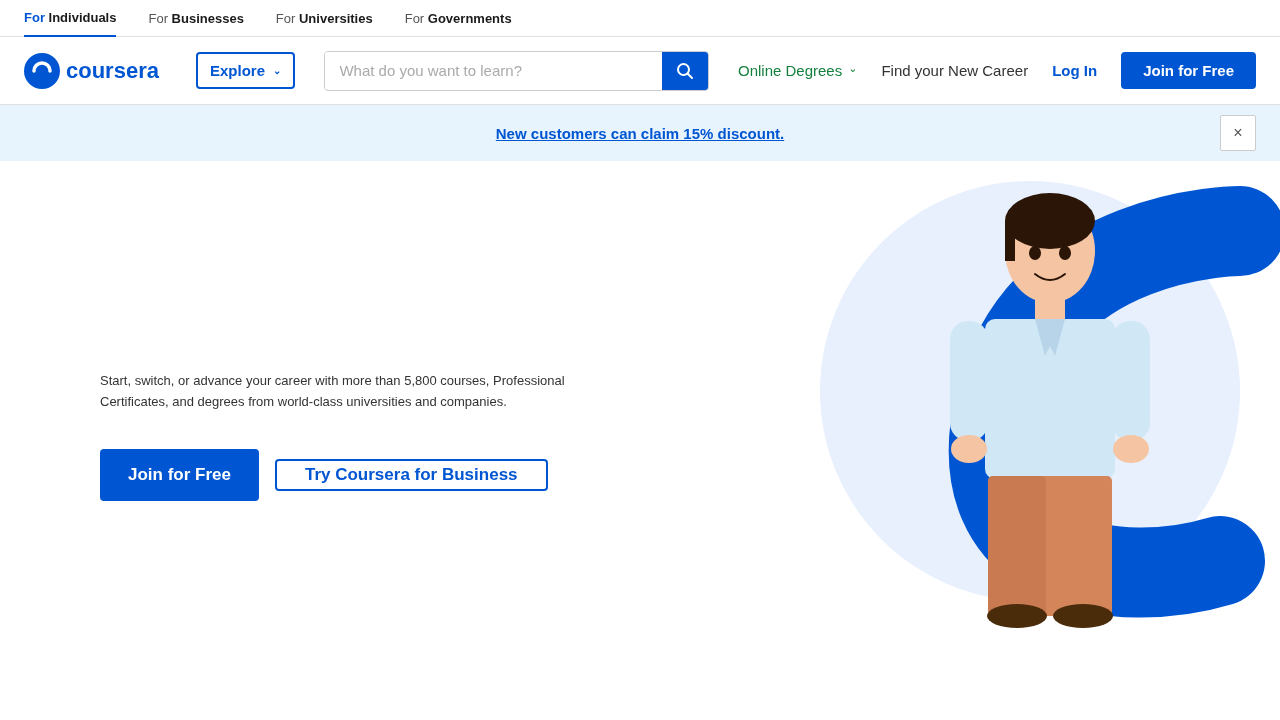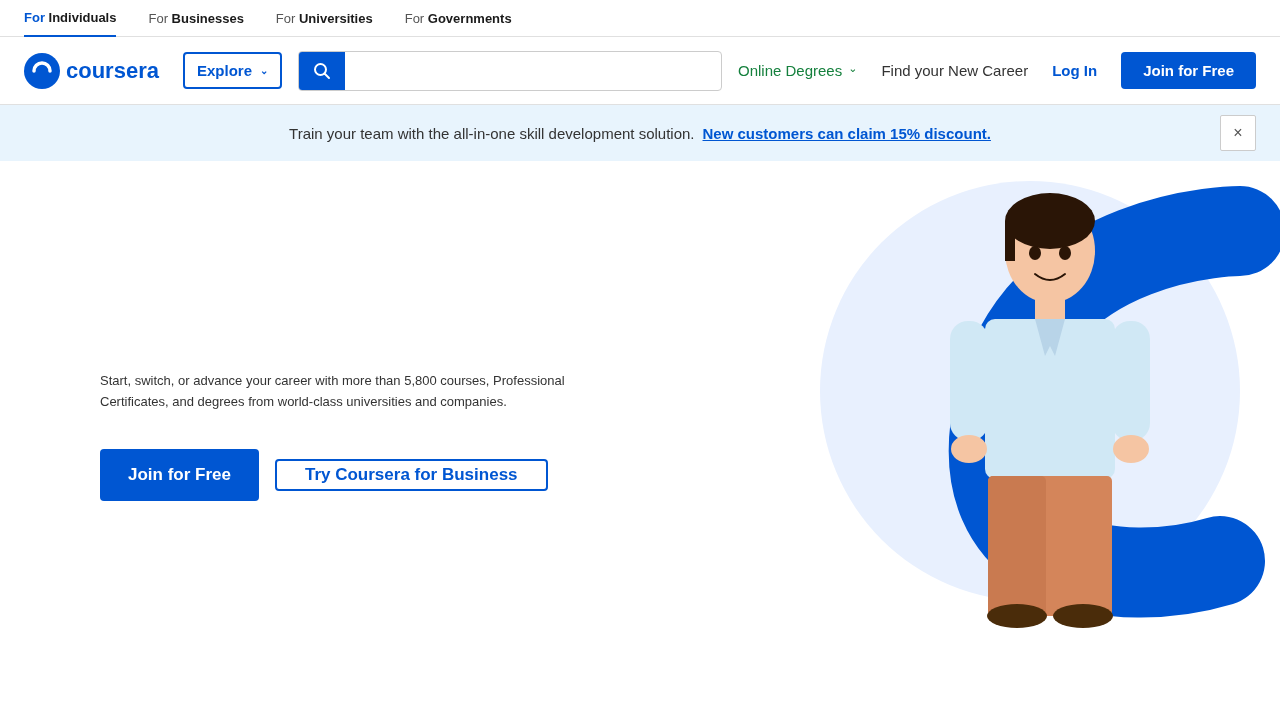--- a/index.html
+++ b/index.html
@@ -29,21 +29,21 @@
     .top-nav-item span.bold { font-weight: 700; color: #1a1a1a; }
 
     
     .main-nav {
       background: #fff;
       border-bottom: 1px solid #e0e0e0;
       display: flex;
       align-items: center;
       padding: 0 24px;
       height: 68px;
-      gap: 16px;
+      gap: 29px;
     }
     .logo {
       display: flex;
       align-items: center;
       margin-right: 8px;
     }
     .explore-btn {
       background: #fff;
       border: 2px solid #0056d2;
       color: #0056d2;
@@ -266,20 +266,21 @@
     </svg>
     <span style="font-size:22px;font-weight:700;color:#0056d2;margin-left:6px;">coursera</span>
   </div>
 
   <button class="explore-btn">
     <span>Explore</span>
     <span class="chevron">⌄</span>
   </button>
 
   <div class="search-bar">
+    <input type="text" placeholder="What do you want to learn?" style="">
     <button class="search-btn">
       <svg width="18" height="18" viewBox="0 0 18 18" fill="none">
         <circle cx="7.5" cy="7.5" r="5.5" stroke="white" stroke-width="2"></circle>
         <line x1="11.5" y1="11.5" x2="16" y2="16" stroke="white" stroke-width="2" stroke-linecap="round"></line>
       </svg>
     </button>
   </div>
 
   <div class="nav-right">
     <div class="online-degrees">
@@ -292,21 +293,20 @@
     <div class="login-btn">
       <span>Log In</span>
     </div>
     <button class="join-btn">
       <span>Join for Free</span>
     </button>
   </div>
 </nav>
 
 <div class="banner">
-  <span class="banner-text">Train your team with the all-in-one skill development solution.</span>
   <span class="banner-link">New customers can claim 15% discount.</span>
   <button class="banner-close">
     <span>×</span>
   </button>
 </div>
 
 <section class="hero">
   <div class="hero-content">
     <p class="hero-subtitle">Start, switch, or advance your career with more than 5,800 courses, Professional Certificates, and degrees from world-class universities and companies.</p>
     <div class="hero-buttons">

